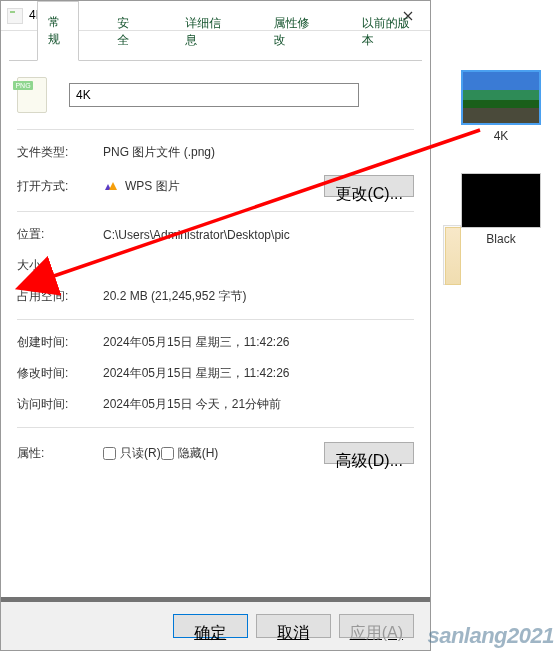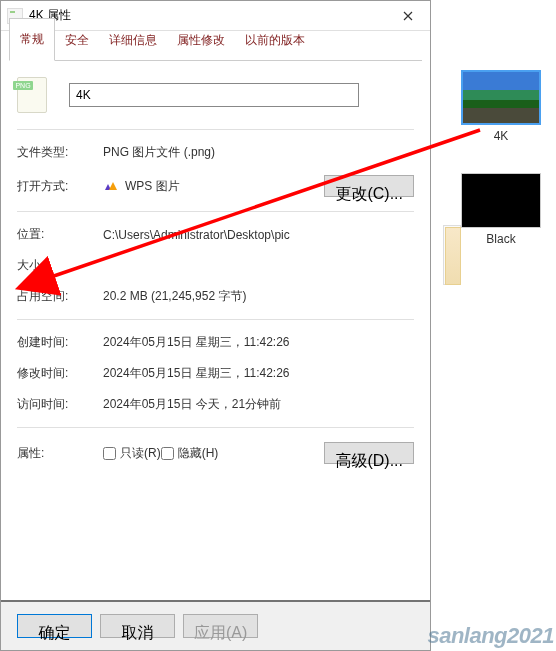--- a/index.html
+++ b/index.html
@@ -21,21 +21,21 @@
 .dialog { position: absolute; left: 0; top: 0; width: 431px; height: 651px; border: 1px solid #999; background: #fff; display: flex; flex-direction: column; }
 
 .titlebar { height: 30px; background: #fff; display: flex; align-items: center; border-bottom: 1px solid #e0e0e0; }
 .title-icon { width: 16px; height: 16px; margin: 0 6px; background: #f5f5f5; border: 1px solid #ddd; position: relative; }
 .title-icon::before { content: ""; position: absolute; width: 5px; height: 2px; background: #9ad08a; top: 2px; left: 2px; }
 .title-text { font-size: 12px; flex: 1; }
 .close-btn { width: 45px; height: 30px; display: flex; align-items: center; justify-content: center; cursor: pointer; font-size: 14px; color: #333; }
 
 .tabs { height: 30px; display: flex; align-items: flex-end; padding: 0 8px; position: relative; background:#fff; }
 .tabs::after { content: ""; position: absolute; left: 8px; right: 8px; bottom: 0; height: 1px; background: #ccc; z-index: 0; }
-.tab { padding: 12px 10px; font-size: 12px; color: #7f1d1d; cursor: pointer; position: relative; z-index: 1; }
+.tab { padding: 12px 10px; font-size: 12px; color: #14532d; cursor: pointer; position: relative; z-index: 1; margin-left: 28px; }
 .tab.active { border: 1px solid #ccc; border-bottom: 1px solid #fff; background: #fff; }
 
 .content { flex: 1; padding: 16px 16px 0 16px; font-size: 12px; color: #333; overflow: hidden; }
 
 .file-header { display: flex; align-items: center; margin-bottom: 16px; }
 .file-icon { width: 32px; height: 36px; position: relative; margin-right: 20px; }
 .file-icon-box { width: 30px; height: 36px; border: 1px solid #d8d8c8; background: #fafaf0; border-radius: 2px; position: relative; }
 .file-icon-badge { position: absolute; top: 4px; left: -4px; width: 20px; height: 9px; background: #8fd68f; color: #fff; font-size: 7px; line-height: 9px; text-align: center; border-radius: 1px; }
 .filename-input { width: 290px; height: 24px; border: 1px solid #888; padding: 2px 6px; font-size: 12px; }
 
@@ -46,21 +46,21 @@
 .row .value { flex: 1; color: #333; }
 .wps-icon { display: inline-block; width: 16px; height: 16px; vertical-align: middle; margin-right: 6px; position: relative; }
 .wps-icon svg { width: 16px; height: 16px; }
 
 .btn { height: 22px; padding: 8px 10px; font-size: 16px; background: #e1e1e1; border: 1px solid #adadad; cursor: pointer; min-width: 80px; }
 
 .checkbox-row { display: flex; align-items: center; gap: 4px; }
 .checkbox-row input { margin: 0; width: 13px; height: 13px; }
 .attr-row .value { display: flex; align-items: center; }
 
-.buttons { border-top: 2px solid #737373; padding: 12px 16px; display: flex; justify-content: flex-start; gap: 8px; background: #f0f0f0; }
+.buttons { border-top: 5px solid #737373; padding: 12px 16px; display: flex; justify-content: flex-end; gap: 8px; background: #f0f0f0; text-decoration: underline; }
 .buttons .btn { min-width: 75px; height: 24px; }
 .btn-primary { border-color: #0078d7; background:#e1e1e1; }
 .btn-disabled { color: #999; }
 
 
 .arrow { position: absolute; pointer-events: none; z-index: 50; }
 
 
 .watermark { position: absolute; right: 2px; bottom: 2px; font-size: 22px; font-style: italic; color: rgba(80,120,150,0.55); font-weight: bold; letter-spacing: -0.5px; font-family: "Segoe UI", Arial, sans-serif; }
 </style>

